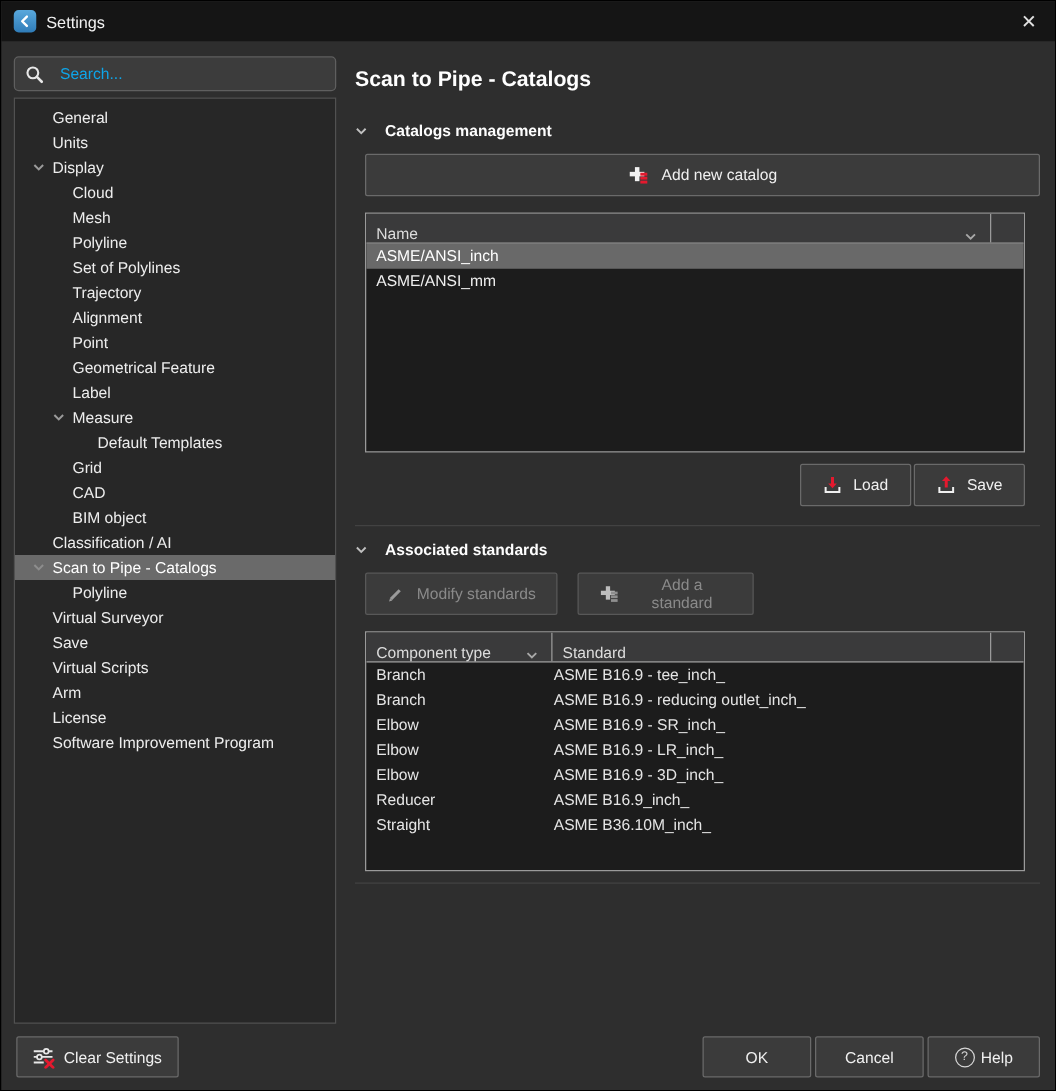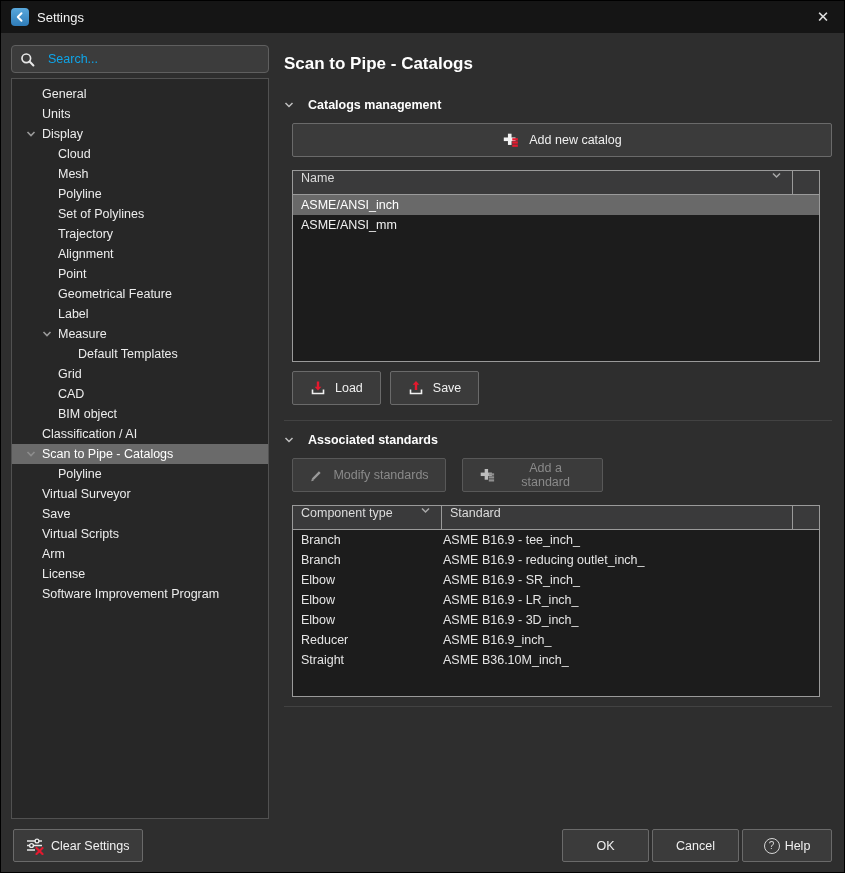--- a/index.html
+++ b/index.html
@@ -38,32 +38,32 @@
   .sect-title{font-weight:bold;font-size:12.5px;color:#fdfdfd;}
   .btn{display:inline-flex;align-items:center;justify-content:center;gap:9px;background:#3b3b3b;
     border:1px solid #6a6a6a;border-radius:2px;color:#f0f0f0;font-size:12.5px;height:34px;
     padding:0 16px;cursor:default;box-sizing:border-box;}
   .btn.disabled{color:#8a8a8a;border-color:#585858;}
   .indent{margin-left:8px;}
   
   .tbl{margin:13px 12px 0 8px;height:190px;background:#1c1c1c;border:1px solid #9a9a9a;
     display:flex;flex-direction:column;overflow:hidden;}
   .thead{height:23px;flex:none;background:#3a3a3b;border-bottom:1px solid #9a9a9a;display:flex;align-items:stretch;}
-  .th{display:flex;align-items:flex-start;color:#dcdcdc;padding-left:8px;}
+  .th{display:flex;align-items:flex-end;color:#dcdcdc;padding-left:8px;}
   .th .sorti{margin-left:auto;margin-right:10px;}
   .th-stub{width:26px;flex:none;border-left:1px solid #9a9a9a;}
   .th-comp{width:140px;flex:none;border-right:1px solid #9a9a9a;}
   .th-flex{flex:1;min-width:0;}
   .trow{height:20px;flex:none;display:flex;align-items:center;color:#f0f0f0;}
   .trow.sel{background:#696969;color:#ffffff;}
   .trow .cell{padding-left:8px;}
   .trow.std{color:#e5e5e5;}
   .trow .c1{width:141px;flex:none;padding-left:8px;box-sizing:border-box;}
   .trow .c2{flex:1;padding-left:9px;}
-  .loadsave{display:flex;justify-content:flex-start;gap:9px;margin:9px 12px 15px 8px;}
+  .loadsave{display:flex;justify-content:flex-end;gap:2px;margin:9px 12px 15px 8px;}
   .btn.small{padding:0 17px;}
   .divider{border-top:1px solid #424242;margin:0 0 12px 0;}
   .btnrow{display:flex;gap:16px;margin-bottom:0;}
   
   .footer{height:53px;flex:none;display:flex;align-items:center;padding:0 12px;}
   .btn.foot{height:33px;}
   .footer .spacer{flex:1;}
   .footer .grp{display:flex;gap:3px;}
   .btn.ok{width:87px;padding:0;}
   .btn.cancel{width:87px;padding:0;}

